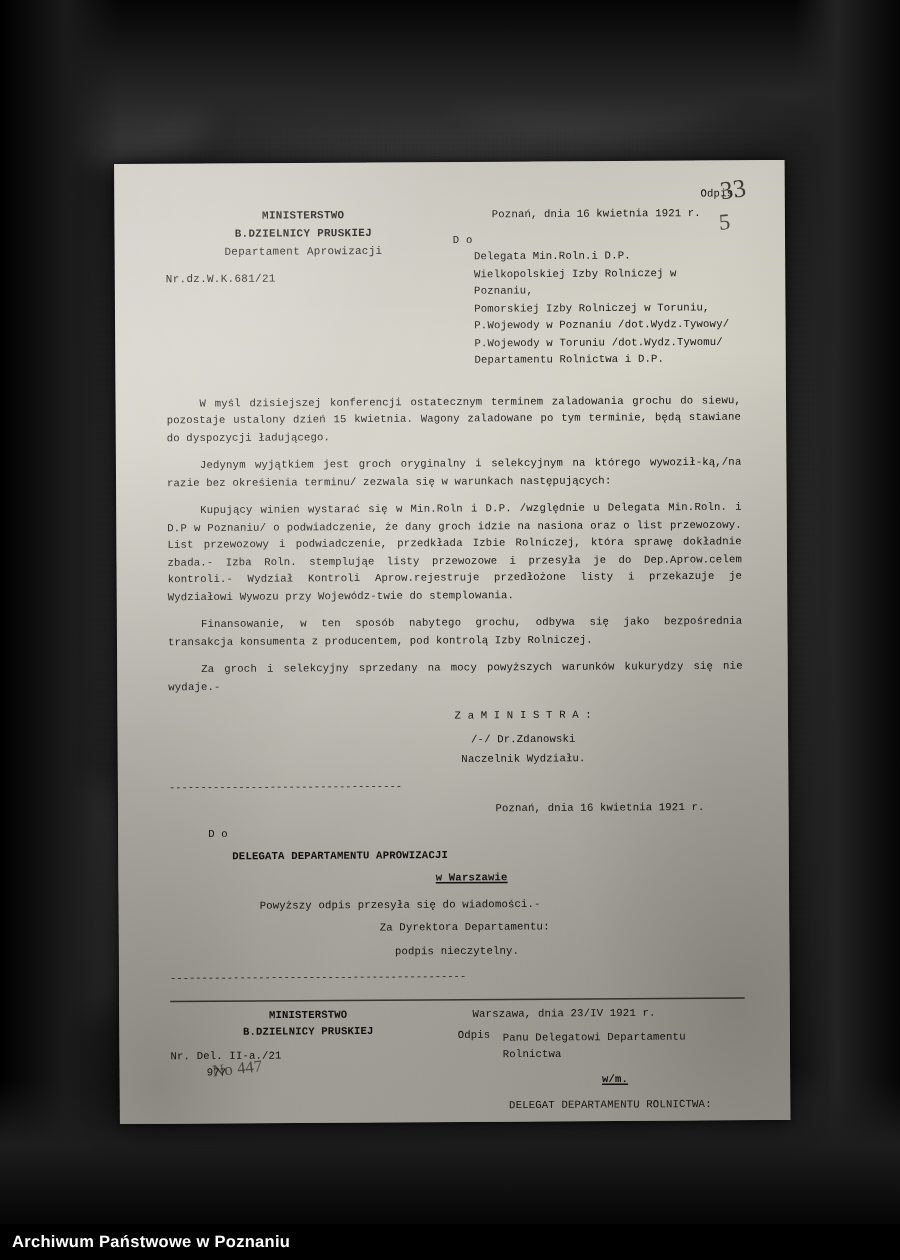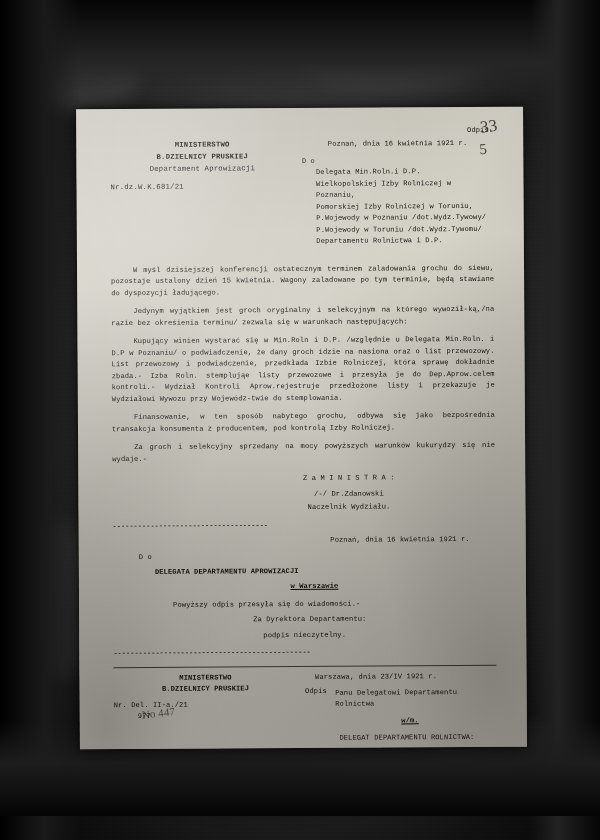--- a/index.html
+++ b/index.html
@@ -290,13 +290,14 @@
             <span class="stamp-num">19</span>
           </div>
 
         </div>
       </div>
 
       <div class="pencil">No 447</div>
     </div>
   </div>
 
+  <div class="credit">Archiwum Państwowe w Poznaniu</div>
 </div>
 
 </body></html>

